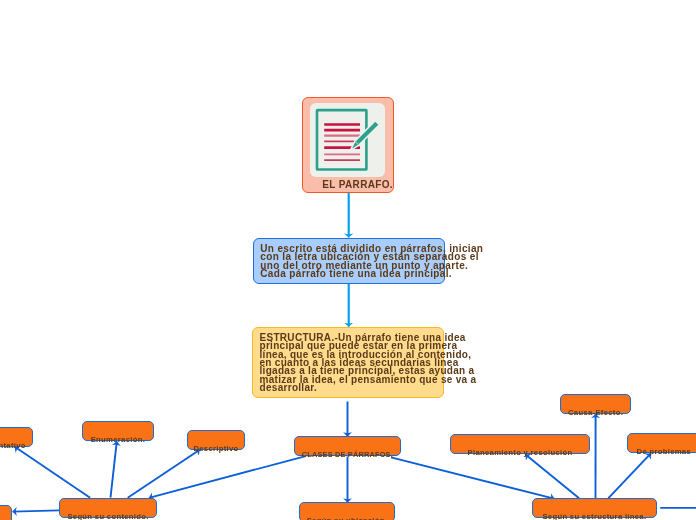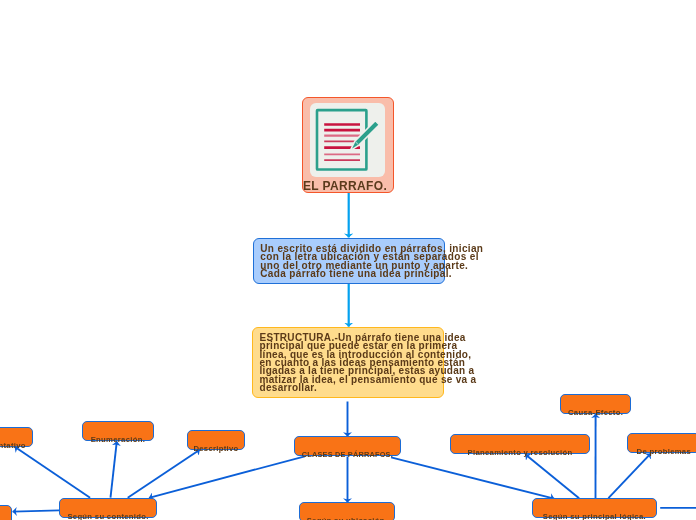--- a/index.html
+++ b/index.html
@@ -8,22 +8,22 @@
   #canvas{position:relative;width:696px;height:520px;background:#fff;}
   #edges{position:absolute;left:0;top:0;}
   .nbox{position:absolute;box-sizing:border-box;display:flex;align-items:center;
         justify-content:center;white-space:nowrap;padding-top:17px;
         background:#f97316;border:1.6px solid #1b6cd6;border-radius:5px;
         font-weight:bold;color:#5b3a18;font-size:7.7px;letter-spacing:.3px;}
   #root-node{position:absolute;left:302px;top:97px;width:92px;height:96px;
         box-sizing:border-box;background:#f9bdaa;border:1.6px solid #f4562a;border-radius:6px;}
   #root-icon-plate{position:absolute;left:7px;top:4.6px;width:75.2px;height:74.2px;
         background:#eef0ec;border-radius:6px;}
-  #root-label{position:absolute;left:0;right:0;top:80.5px;text-align:left;
-        font-weight:bold;color:#5a3a1c;font-size:12px;letter-spacing:.35px;}
+  #root-label{position:absolute;left:0;right:0;top:80.5px;text-align:right;
+        font-weight:bold;color:#5a3a1c;font-size:10px;letter-spacing:.35px;}
   .tbox{position:absolute;box-sizing:border-box;border-radius:6px;}
   #def-box{left:253px;top:238px;width:192px;height:46px;background:#a9cdfd;border:1.6px solid #1f70d8;}
   #str-box{left:252px;top:327px;width:192px;height:71px;background:#ffdc8d;border:1.6px solid #ffb81e;padding-left:7px;}
   .tbody{position:absolute;font-weight:bold;color:#5b3a18;font-size:10px;line-height:8.3px;
          letter-spacing:.35px;white-space:nowrap;}
   #str-box .tbody{letter-spacing:.3px;line-height:8.45px;}
 </style>
 </head>
 <body>
 
@@ -87,31 +87,31 @@
         <div>uno del otro mediante un punto y aparte.</div>
         <div>Cada párrafo tiene una idea principal.</div>
       </div>
 </div>
 
 <div id="str-box" class="tbox">
   <div class="tbody" style="left:6.5px;top:5.6px;">
         <div>ESTRUCTURA.-Un párrafo tiene una idea</div>
         <div>principal que puede estar en la primera</div>
         <div>línea, que es la introducción al contenido,</div>
-        <div>en cuanto a las ideas pensamiento están</div>
+        <div>en cuanto a las ideas secundarias línea</div>
         <div>ligadas a la tiene principal, estas ayudan a</div>
         <div>matizar la idea, el pensamiento que se va a</div>
         <div>desarrollar.</div>
       </div>
 </div>
 
 <div class="nbox" style="left:59.2px;top:497.7px;width:97.7px;height:20.1px;">Según su contenido.</div>
 <div class="nbox" style="left:294px;top:436px;width:106.7px;height:19.7px;font-size:7.35px;letter-spacing:.2px;">CLASES DE PÁRRAFOS.</div>
 <div class="nbox" style="left:299px;top:501.9px;width:95.8px;height:20.1px;">Según su ubicación.</div>
-<div class="nbox" style="left:532px;top:498.2px;width:124.8px;height:19.9px;">Según su principal lógica.</div>
+<div class="nbox" style="left:532px;top:498.2px;width:124.8px;height:19.9px;">Según su estructura línea.</div>
 <div class="nbox" style="left:-39.8px;top:427.2px;width:73px;height:20px;">Argumentativo</div>
 <div class="nbox" style="left:81.9px;top:420.9px;width:72px;height:20.5px;">Enumeración.</div>
 <div class="nbox" style="left:187px;top:429.8px;width:58px;height:20.1px;">Descriptivo</div>
 <div class="nbox" style="left:-41.2px;top:505px;width:53px;height:20px;">Narrativo.</div>
 <div class="nbox" style="left:560px;top:393.8px;width:71.1px;height:20px;">Causa-Efecto.</div>
 <div class="nbox" style="left:450px;top:434px;width:140px;height:20.4px;">Planeamiento y resolución</div>
 <div class="nbox" style="left:627.3px;top:433.2px;width:73px;height:20px;">De problemas</div>
 
 </div>
 

